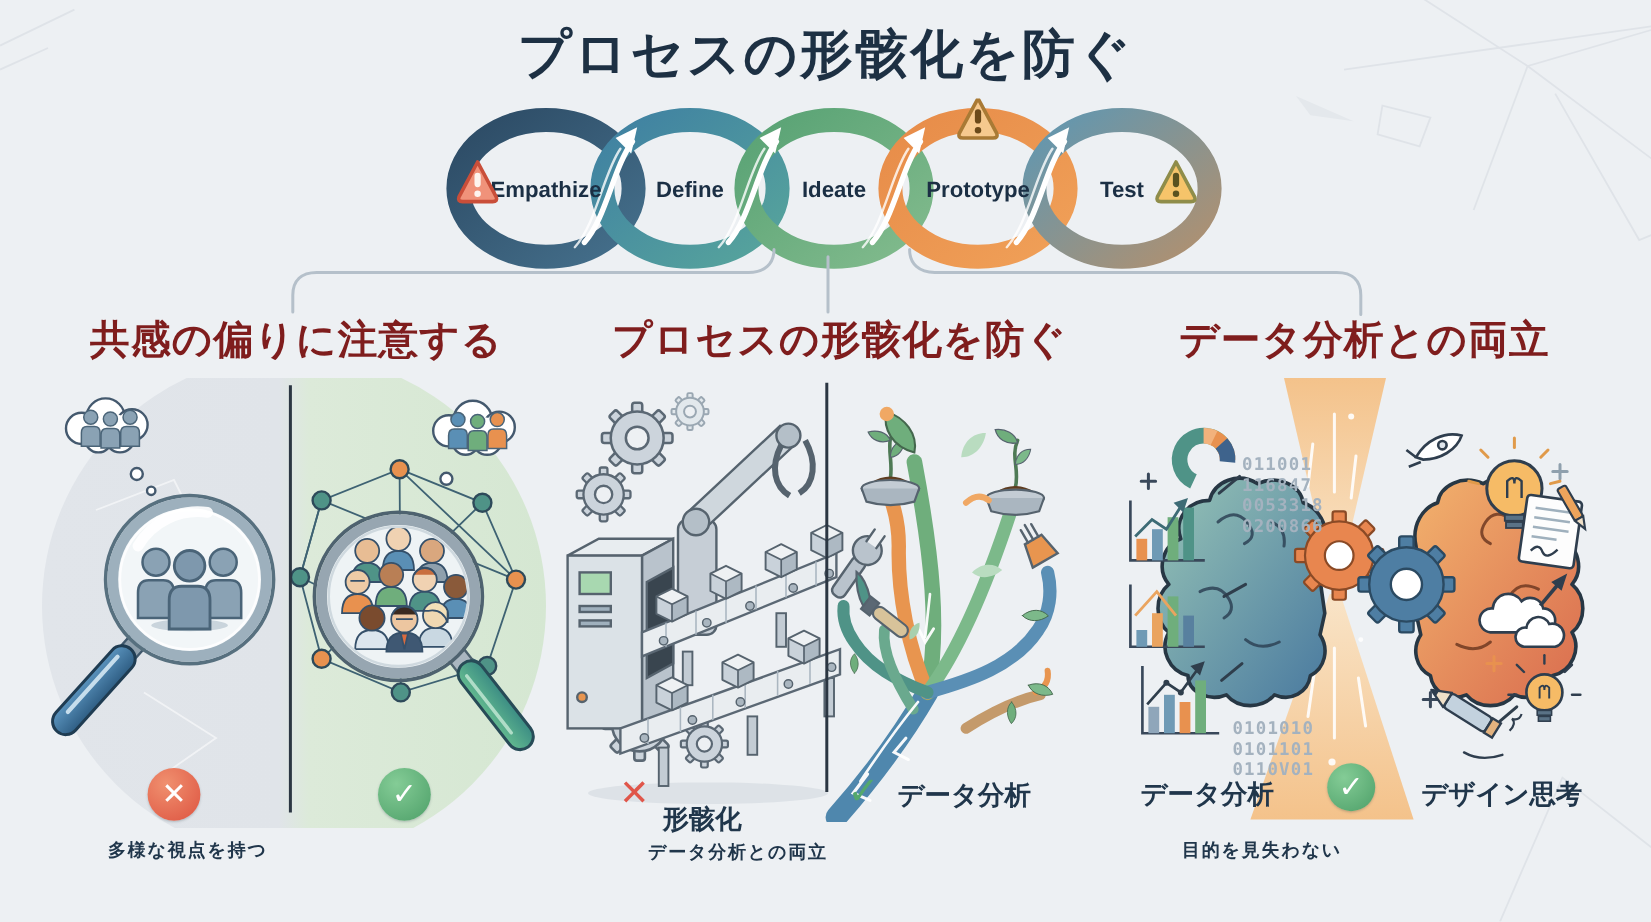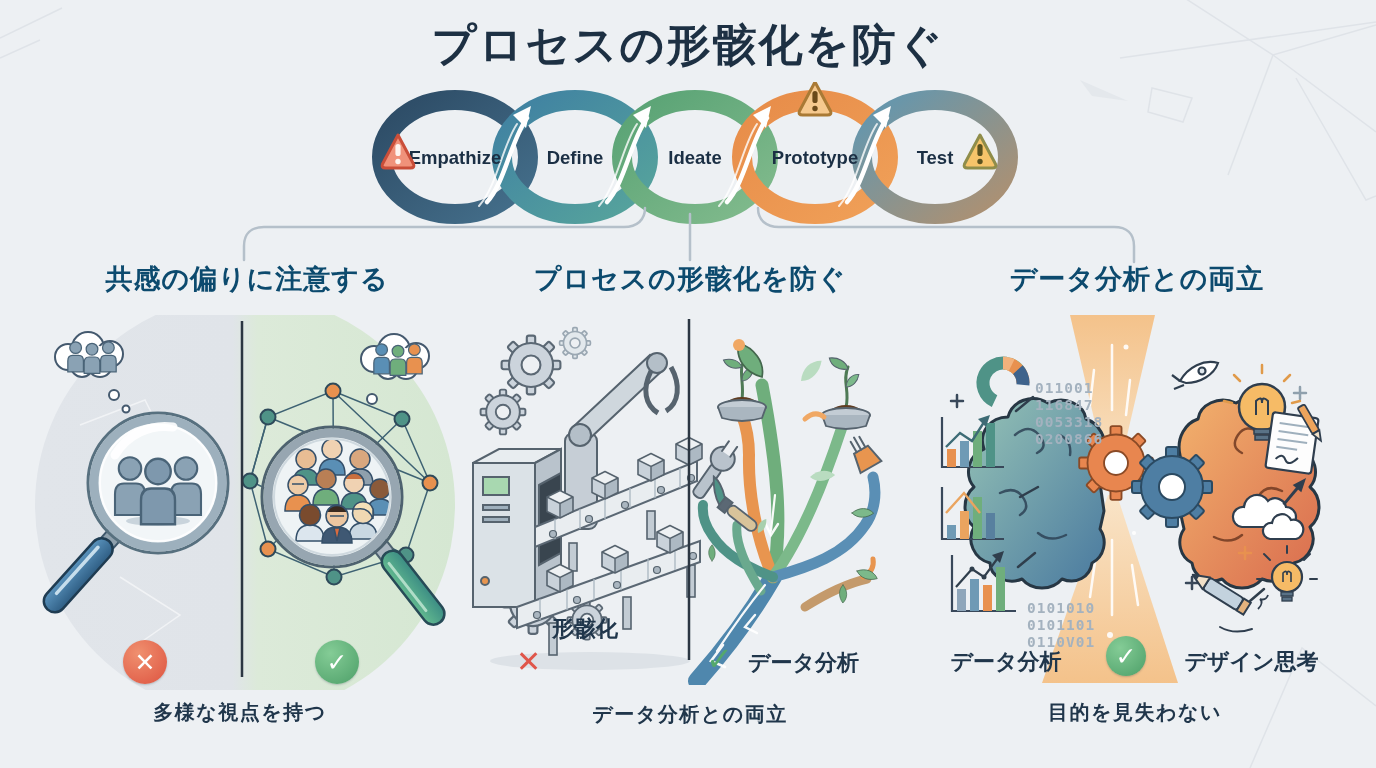--- a/index.html
+++ b/index.html
@@ -7,25 +7,25 @@
     width:1376px;height:768px;position:relative;overflow:hidden;
     background:#edf0f3;
     font-family:"Liberation Sans","DejaVu Sans",sans-serif;
   }
   .abs{position:absolute;}
   .title{
     top:16px;left:338px;width:700px;text-align:center;
     font-size:44px;font-weight:800;color:#1d3043;letter-spacing:2px;margin:0;
   }
   .heading{
-    top:261px;text-align:center;font-size:27px;font-weight:bold;
-    color:#0c4a6e;letter-spacing:1px;white-space:nowrap;
+    top:261px;text-align:center;font-size:33px;font-weight:bold;
+    color:#7f1d1d;letter-spacing:1px;white-space:nowrap;
   }
   .caption{
-    text-align:center;font-size:20px;font-weight:bold;color:#20364b;
+    text-align:left;font-size:15px;font-weight:bold;color:#20364b;
     letter-spacing:1.5px;white-space:nowrap;
   }
   .side-label{
     font-size:22px;font-weight:bold;color:#20364b;white-space:nowrap;text-align:center;
   }
   .mark-circle{
     width:44px;height:44px;border-radius:50%;display:flex;align-items:center;justify-content:center;
     color:#fff;font-size:25px;font-weight:bold;box-shadow:0 1px 2px rgba(40,60,70,.25);
   }
   .mark-circle.red{background:radial-gradient(circle at 35% 30%,#f0906f,#dd5340);}
@@ -701,21 +701,21 @@
 </div>
 
 <div class="abs mark-circle red" style="left:123px;top:640px">
     <span>✕</span>
   </div>
 <div class="abs mark-circle green" style="left:315px;top:640px">
     <span>✓</span>
   </div>
 
 <span class="abs mark-glyph-red" style="left:516px;top:644px">✕</span>
-<div class="abs side-label" style="left:552px;top:614px">形骸化</div>
+<div class="abs side-label" style="left:552px;top:668px">形骸化</div>
 <span class="abs mark-glyph-green" style="left:706px;top:640px">✓</span>
 <div class="abs side-label" style="left:748px;top:648px">データ分析</div>
 
 <div class="abs side-label" style="left:941px;top:647px;width:130px">データ分析</div>
 <div class="abs mark-circle green" style="left:1106px;top:636px;width:40px;height:40px">
     <span>✓</span>
   </div>
 <div class="abs side-label" style="left:1179px;top:647px;width:145px">デザイン思考</div>
 
 <div class="abs caption" style="left:90px;top:699px;width:300px">多様な視点を持つ</div>

